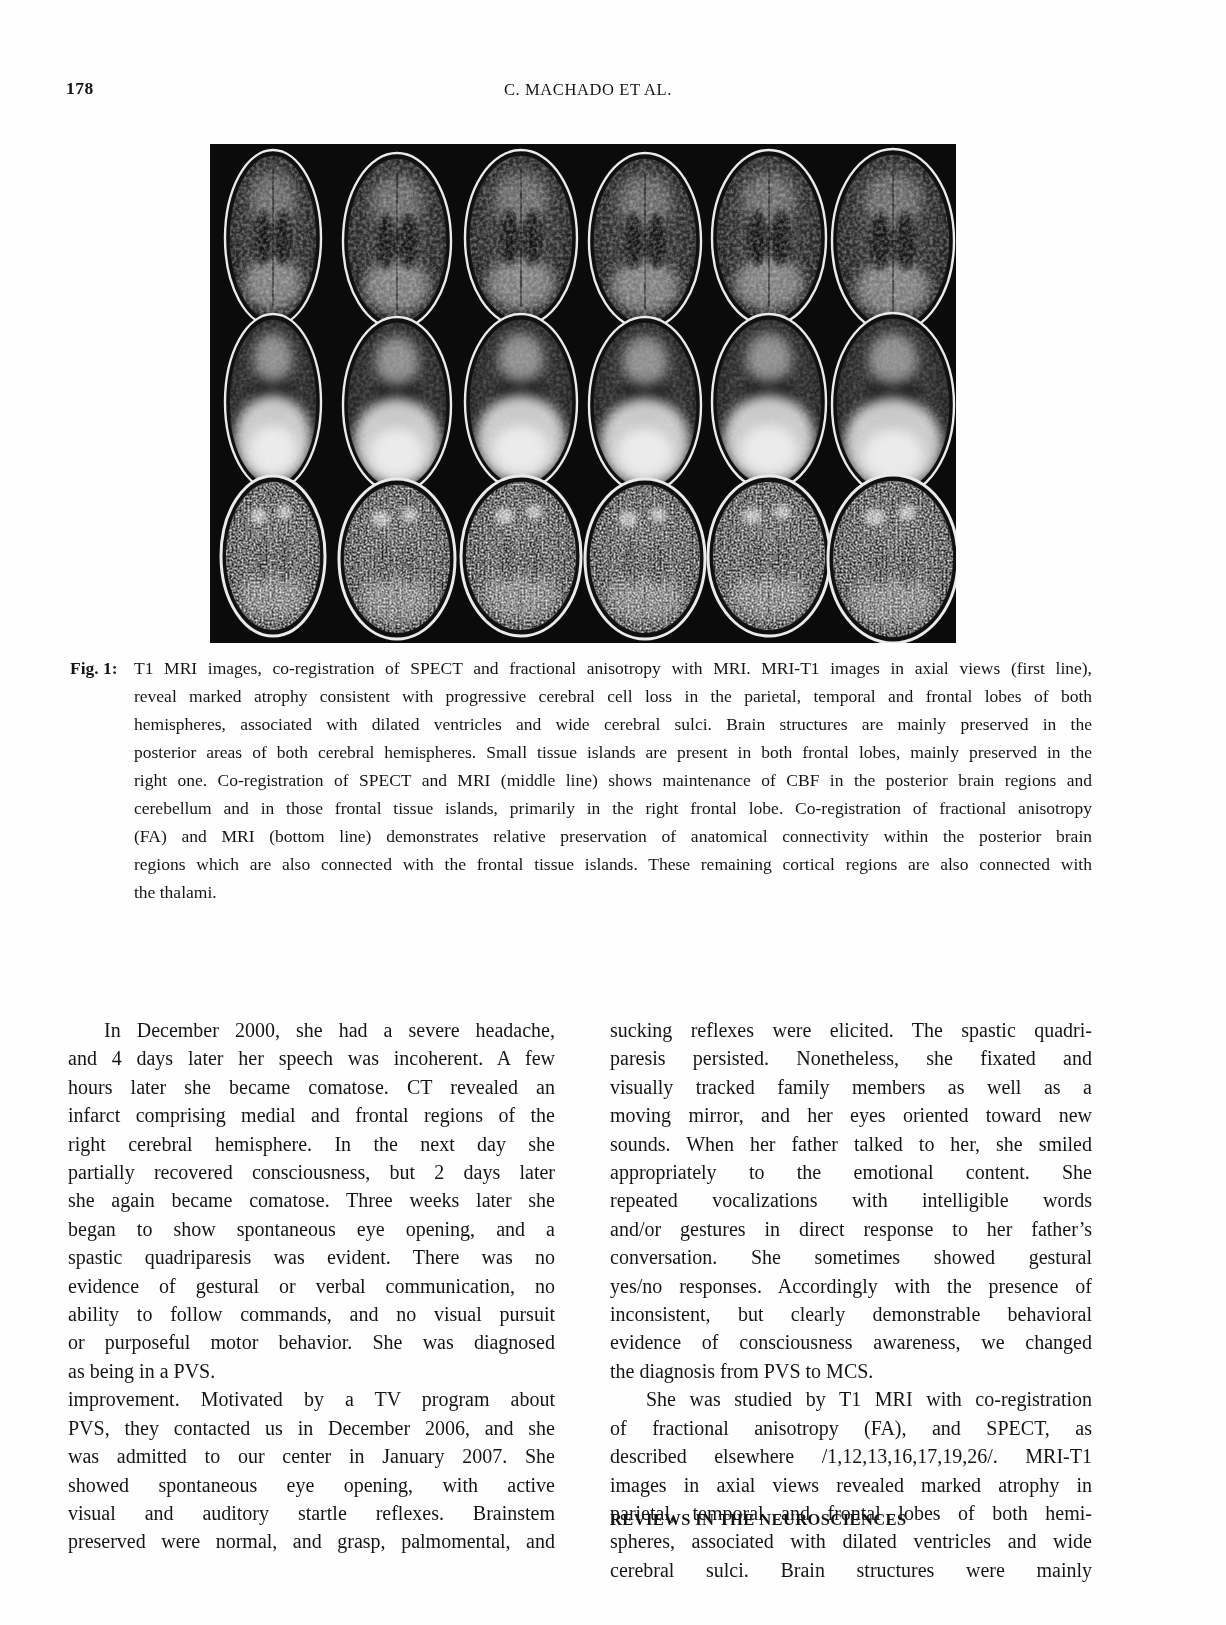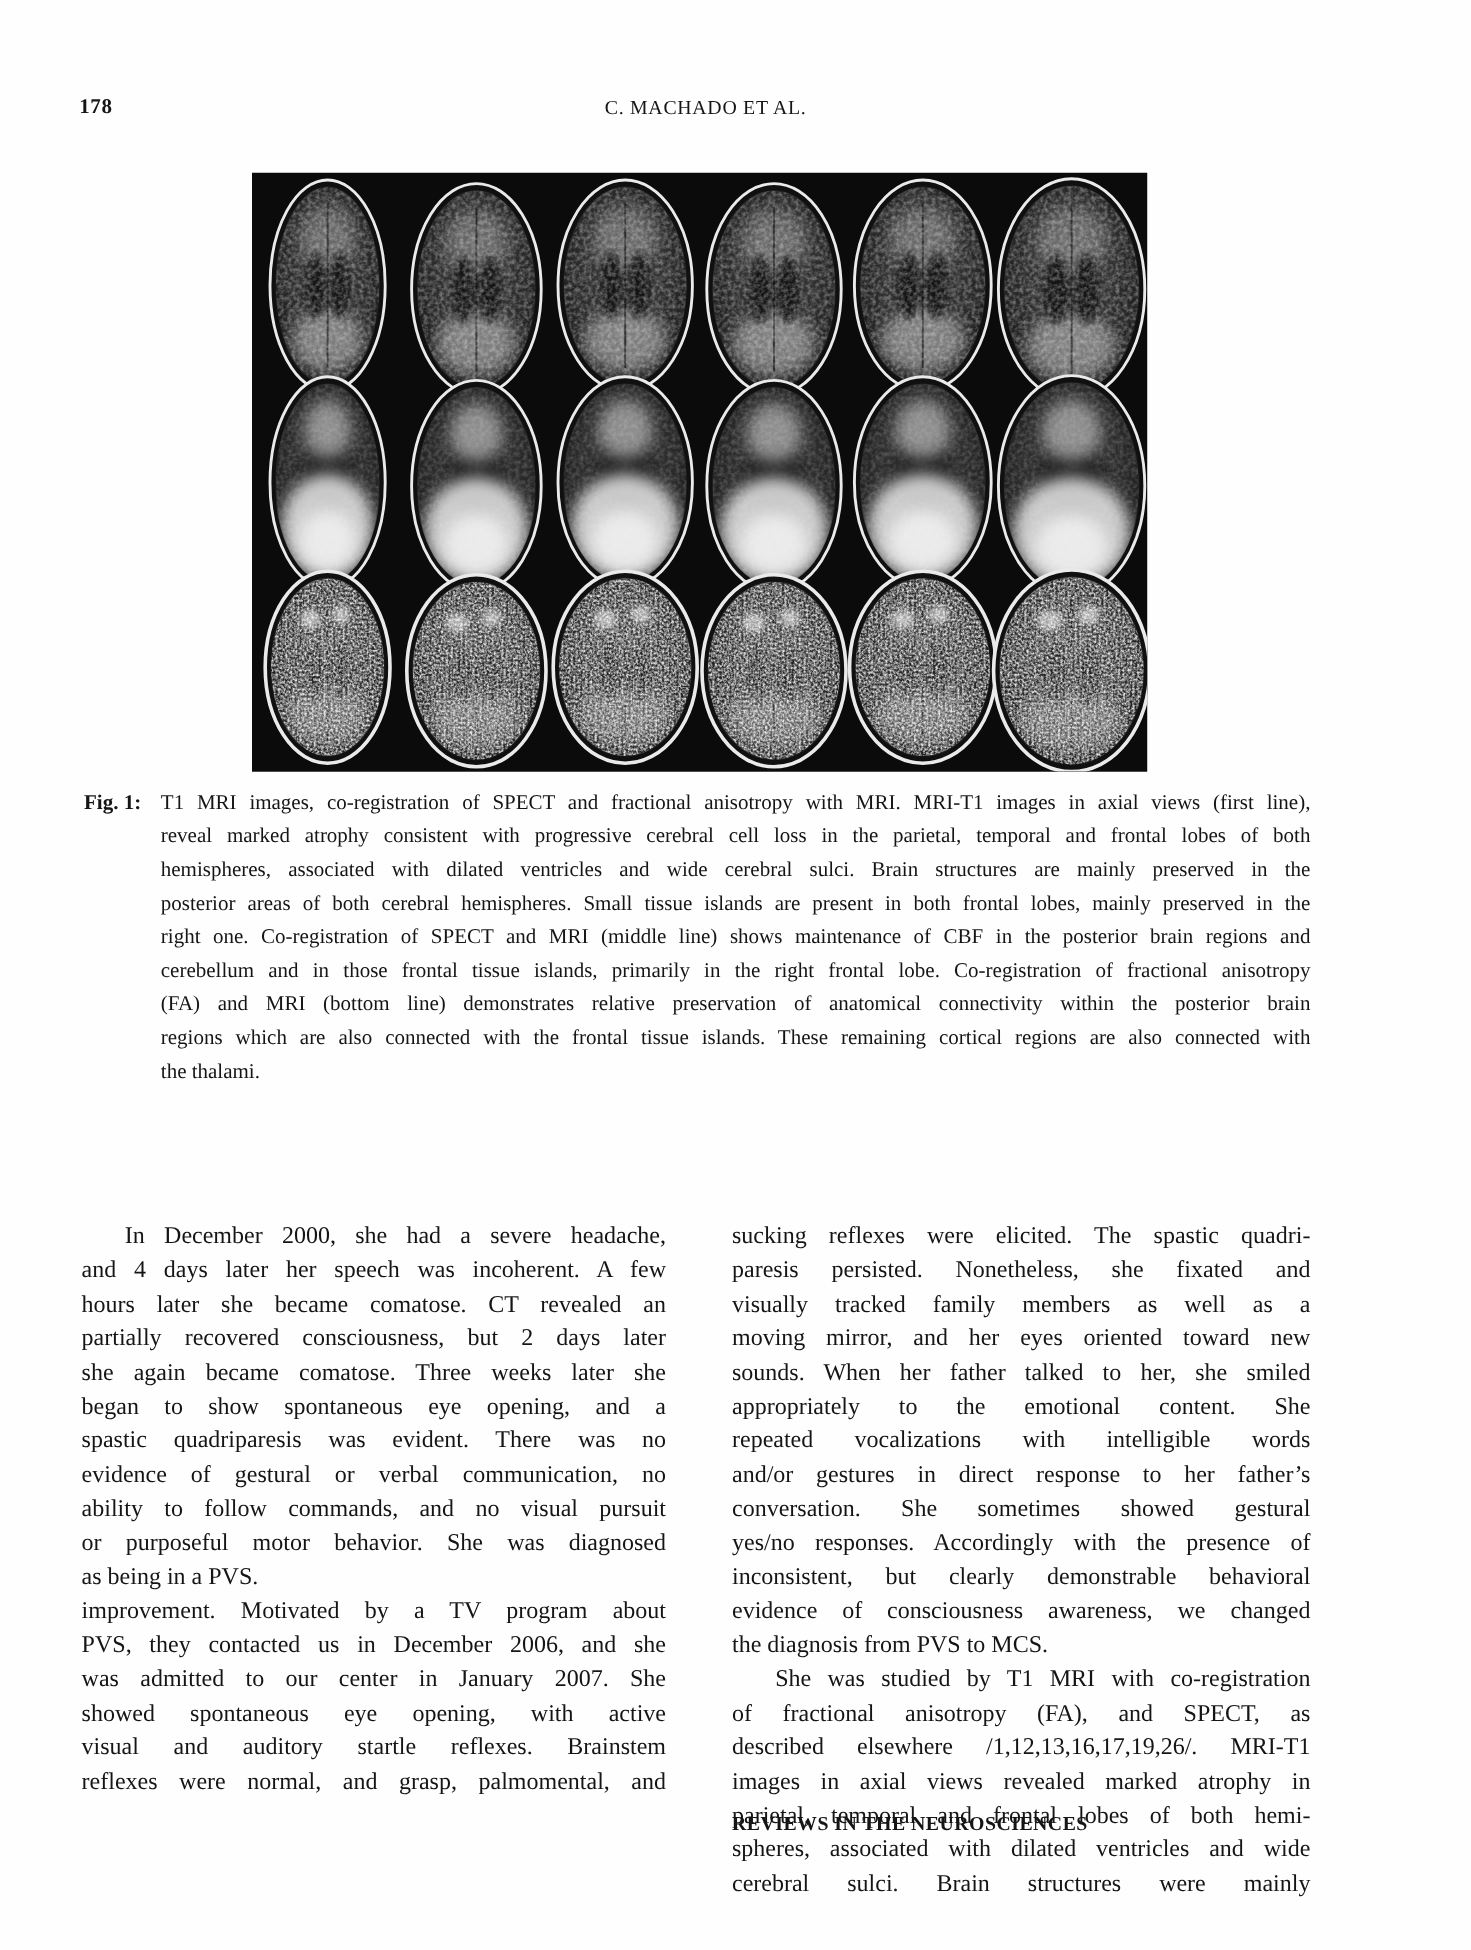--- a/index.html
+++ b/index.html
@@ -366,36 +366,38 @@
         <div class="tline">regions which are also connected with the frontal tissue islands. These remaining cortical regions are also connected with</div>
         <div class="tline flush">the thalami.</div>
       </div>
   </div>
 
   <div id="col-left" class="col">
       <div class="para">
         <div class="tline indent">In December 2000, she had a severe headache,</div>
         <div class="tline">and 4 days later her speech was incoherent. A few</div>
         <div class="tline">hours later she became comatose. CT revealed an</div>
+        <div class="tline">infarct comprising medial and frontal regions of the</div>
+        <div class="tline">right cerebral hemisphere. In the next day she</div>
         <div class="tline">partially recovered consciousness, but 2 days later</div>
         <div class="tline">she again became comatose. Three weeks later she</div>
         <div class="tline">began to show spontaneous eye opening, and a</div>
         <div class="tline">spastic quadriparesis was evident. There was no</div>
         <div class="tline">evidence of gestural or verbal communication, no</div>
         <div class="tline">ability to follow commands, and no visual pursuit</div>
         <div class="tline">or purposeful motor behavior. She was diagnosed</div>
         <div class="tline flush">as being in a PVS.</div>
       </div>
       <div class="para">
         <div class="tline">improvement. Motivated by a TV program about</div>
         <div class="tline">PVS, they contacted us in December 2006, and she</div>
         <div class="tline">was admitted to our center in January 2007. She</div>
         <div class="tline">showed spontaneous eye opening, with active</div>
         <div class="tline">visual and auditory startle reflexes. Brainstem</div>
-        <div class="tline">reflexes were normal, and grasp, palmomental, and</div>
+        <div class="tline">preserved were normal, and grasp, palmomental, and</div>
       </div>
     </div>
   <div id="col-right" class="col">
       <div class="para">
         <div class="tline">sucking reflexes were elicited. The spastic quadri-</div>
         <div class="tline">paresis persisted. Nonetheless, she fixated and</div>
         <div class="tline">visually tracked family members as well as a</div>
         <div class="tline">moving mirror, and her eyes oriented toward new</div>
         <div class="tline">sounds. When her father talked to her, she smiled</div>
         <div class="tline">appropriately to the emotional content. She</div>

